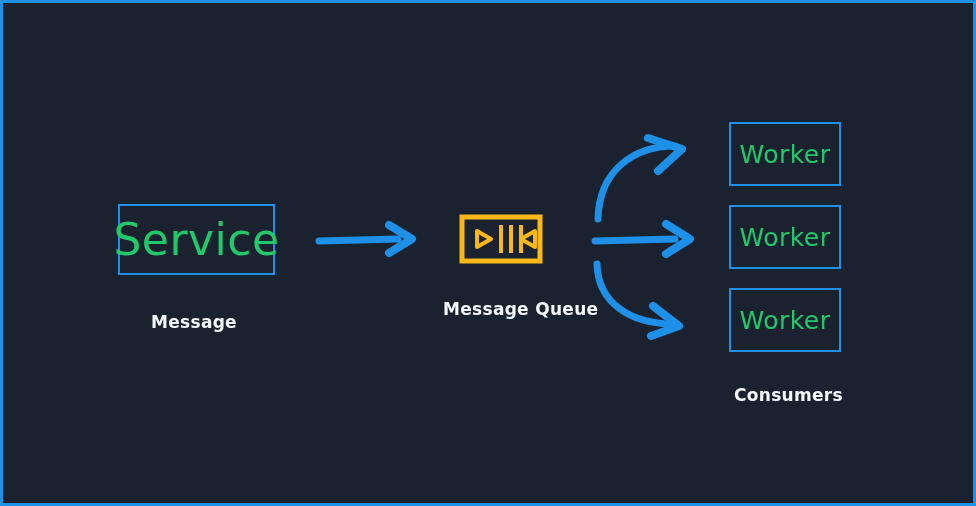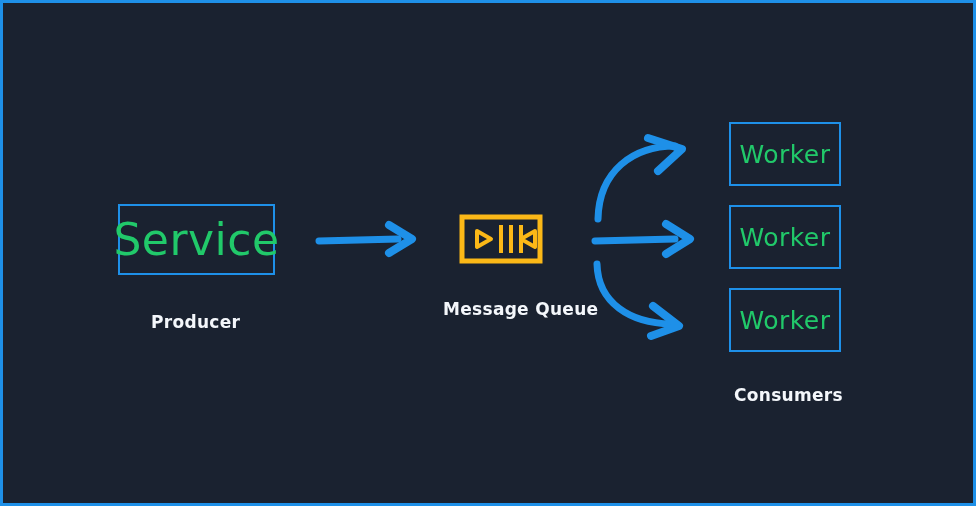--- a/index.html
+++ b/index.html
@@ -93,21 +93,21 @@
   }
 </style>
 </head>
 <body>
 
 <div id="canvas">
 
   <div class="node-box" id="service-box">
     <span class="node-label">Service</span>
   </div>
-  <div class="caption" id="producer-label">Producer</div>
+  <div class="caption" id="producer-label">Message</div>
 
   <div id="mq-icon">
     <svg width="84" height="50" viewBox="0 0 84 50">
       <rect x="3" y="3" width="78" height="44" fill="none" stroke="#fbb817" stroke-width="5"></rect>
 
       <path d="M 18 17 L 32 25 L 18 33 Z" fill="none" stroke="#fbb817" stroke-width="4" stroke-linejoin="round"></path>
 
       <rect x="40" y="11" width="4" height="28" fill="#fbb817"></rect>
       <rect x="50" y="11" width="4" height="28" fill="#fbb817"></rect>
       <rect x="60" y="11" width="4" height="28" fill="#fbb817"></rect>

